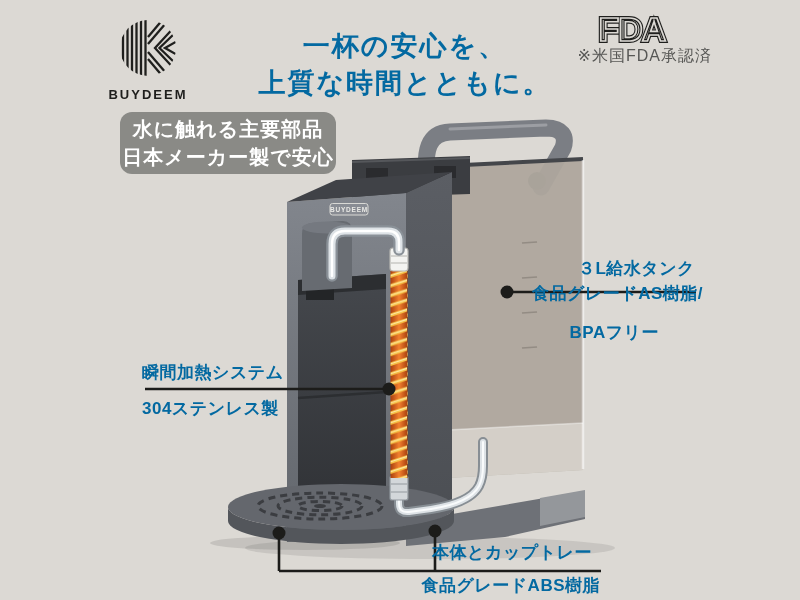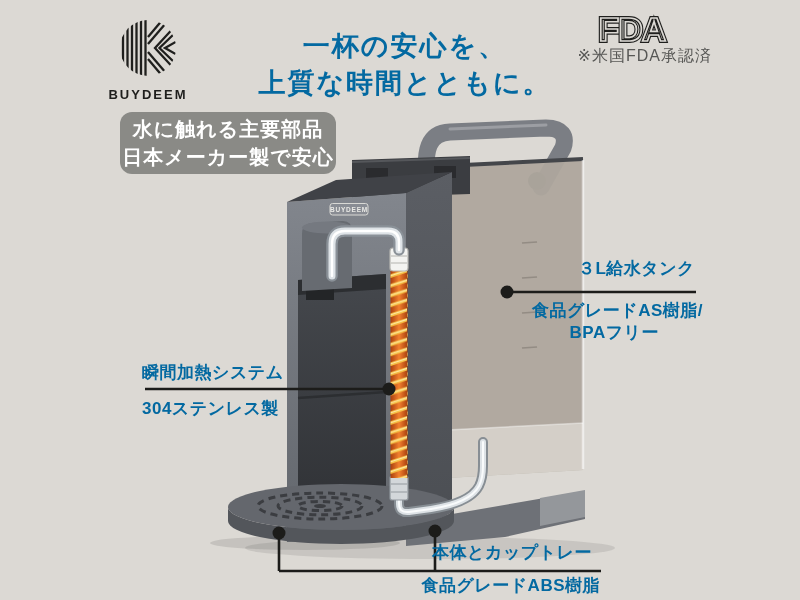--- a/index.html
+++ b/index.html
@@ -203,19 +203,19 @@
 
   <div class="abs badge">
     <div>水に触れる主要部品</div>
     <div>日本メーカー製で安心</div>
   </div>
 
   <div class="ann" style="left:142px;top:361px;">瞬間加熱システム</div>
   <div class="ann" style="left:142px;top:397px;">304ステンレス製</div>
 
   <div class="ann" style="right:105px;top:257px;">３L給水タンク</div>
-  <div class="ann" style="right:97px;top:299px;">食品グレードAS樹脂/</div>
+  <div class="ann" style="right:97px;top:282px;">食品グレードAS樹脂/</div>
   <div class="ann" style="right:141px;top:321px;">BPAフリー</div>
 
   <div class="ann" style="right:208px;top:541px;">本体とカップトレー</div>
   <div class="ann" style="right:200px;top:574px;">食品グレードABS樹脂</div>
 
 </div>
 
 </body></html>

